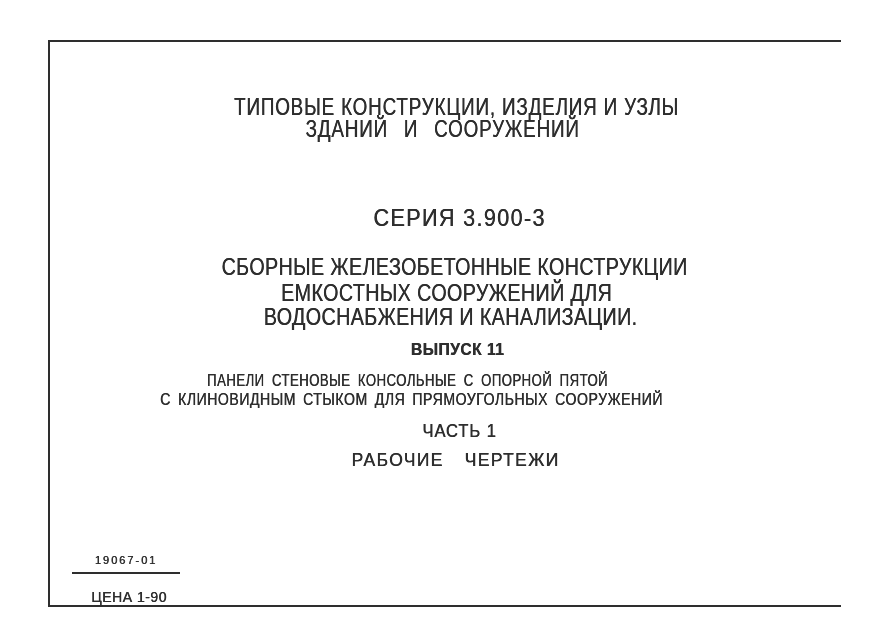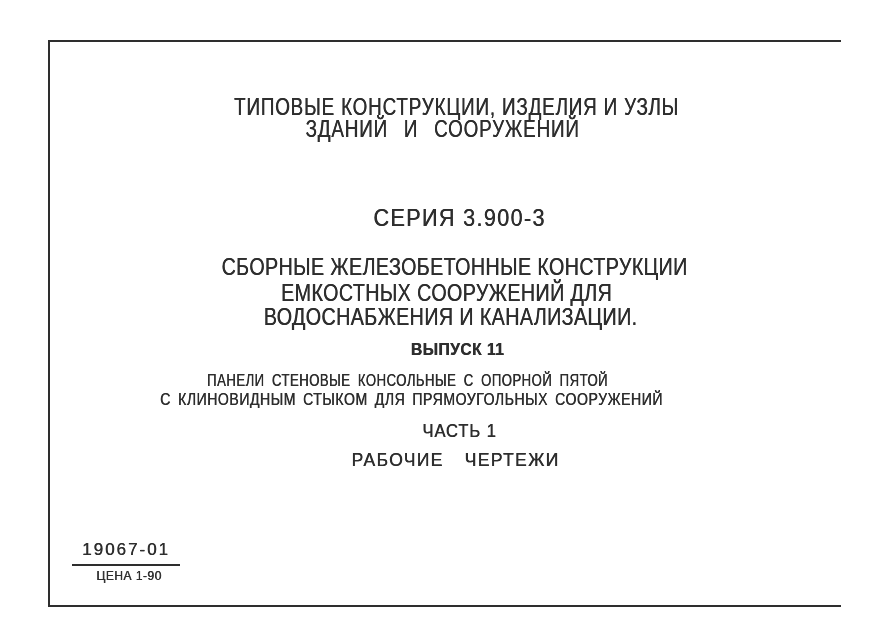--- a/index.html
+++ b/index.html
@@ -42,31 +42,32 @@
   .worktype{ top: 450px; left: 17px; font-size: 19px; letter-spacing: 1.5px; word-spacing: 16px; transform: scaleX(0.92); }
   .stamp {
     position: absolute;
     left: 72px;
     top: 541px;
     width: 108px;
     text-align: center;
     text-shadow: 0.4px 0 currentColor;
   }
   .stamp-number {
-    font-size: 17px;
+    font-size: 11px;
     line-height: 1;
     letter-spacing: 2px;
     padding-bottom: 6px;
     border-bottom: 2px solid var(--ink, #2e2e2e);
+    margin-top: 14px;
   }
   .stamp-price {
-    font-size: 12px;
+    font-size: 14px;
     line-height: 1;
     letter-spacing: 0.5px;
-    padding-top: 4px;
+    padding-top: 16px;
     margin-left: 6px;
   }
   .watermark {
     position: absolute;
     left: 842px;
     top: 443px;
     font-size: 12px;
     line-height: 1;
     color: var(--watermark-gray, #9a9a9a);
     letter-spacing: 0;

